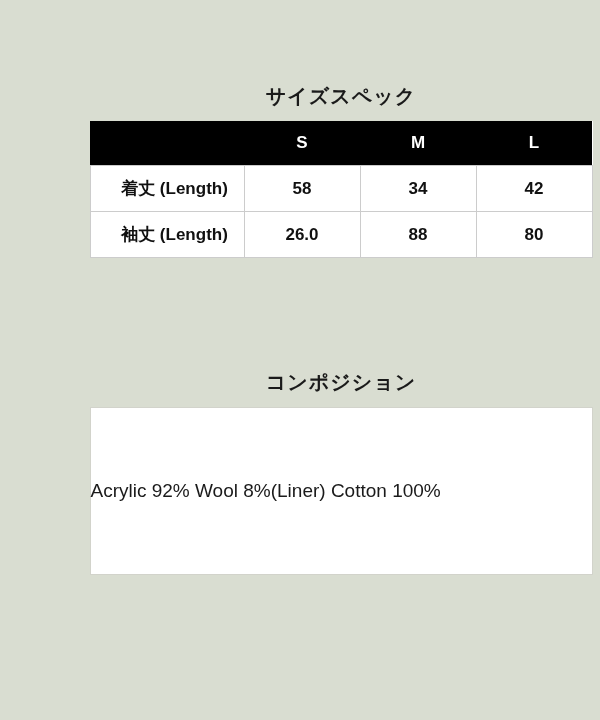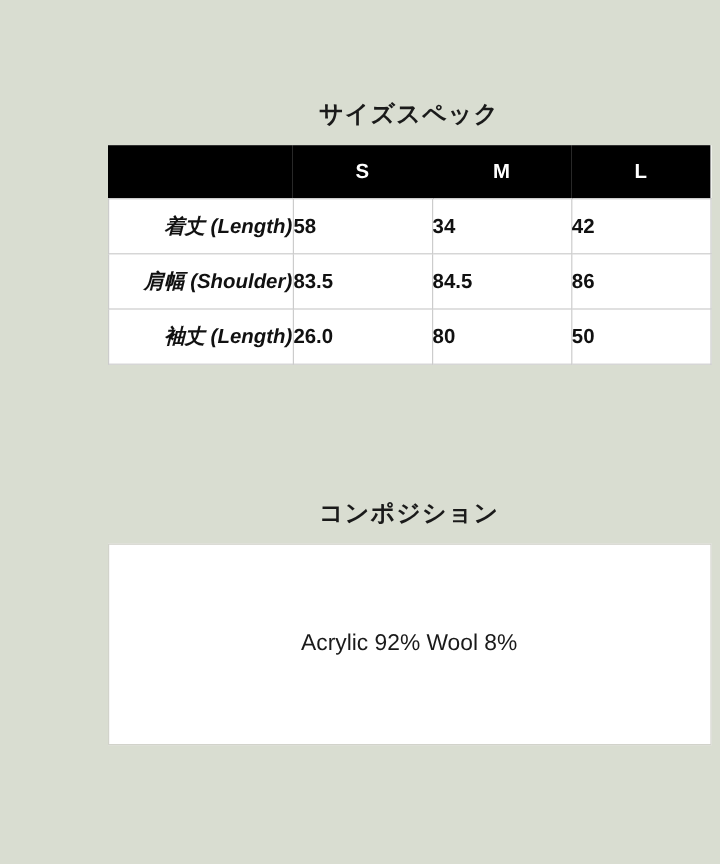--- a/index.html
+++ b/index.html
@@ -47,42 +47,41 @@
     font-weight: bold;
     text-align: center;
     border: none;
     padding: 0;
   }
   .spec-table tbody td {
     height: 45px;
     border: 1px solid #cccccc;
     font-size: 17px;
     font-weight: bold;
+    text-align: center;
     color: #111111;
     padding: 0;
     background: #ffffff;
   }
   .spec-table tbody td.row-label {
-    text-align: right;
+    text-align: center;
     padding-left: 15px;
-    font-style: italic;
   }
   .composition-title {
     margin-top: 112px;
   }
   .composition-box {
     width: 503px;
     height: 168px;
     margin: 13px auto 0 auto;
     background: #ffffff;
     border: 1px solid #d2d3cb;
     box-sizing: border-box;
     display: flex;
-    flex-direction: column;
-    justify-content: center;
+    flex-direction: row;
     align-items: center;
     row-gap: 16px;
   }
   .composition-line {
     font-size: 19px;
     line-height: 22px;
     font-weight: 400;
     color: #1a1a1a;
     text-align: center;
   }
@@ -110,33 +109,28 @@
       </tr>
     </thead>
     <tbody>
       <tr>
         <td class="row-label">着丈 (Length)</td>
         <td>58</td>
         <td>34</td>
         <td>42</td>
       </tr>
       <tr>
-        <td class="row-label">肩幅 (Shoulder)</td>
-        <td>83.5</td>
-        <td>84.5</td>
-        <td>86</td>
-      </tr>
-      <tr>
         <td class="row-label">袖丈 (Length)</td>
         <td>26.0</td>
+        <td>88</td>
         <td>80</td>
-        <td>50</td>
       </tr>
     </tbody>
   </table>
 
   <h2 class="section-title composition-title">コンポジション</h2>
 
   <div class="composition-box">
     <div class="composition-line">Acrylic 92% Wool 8%</div>
+    <div class="composition-line">(Liner) Cotton 100%</div>
   </div>
 
 </div>
 
 </body></html>

